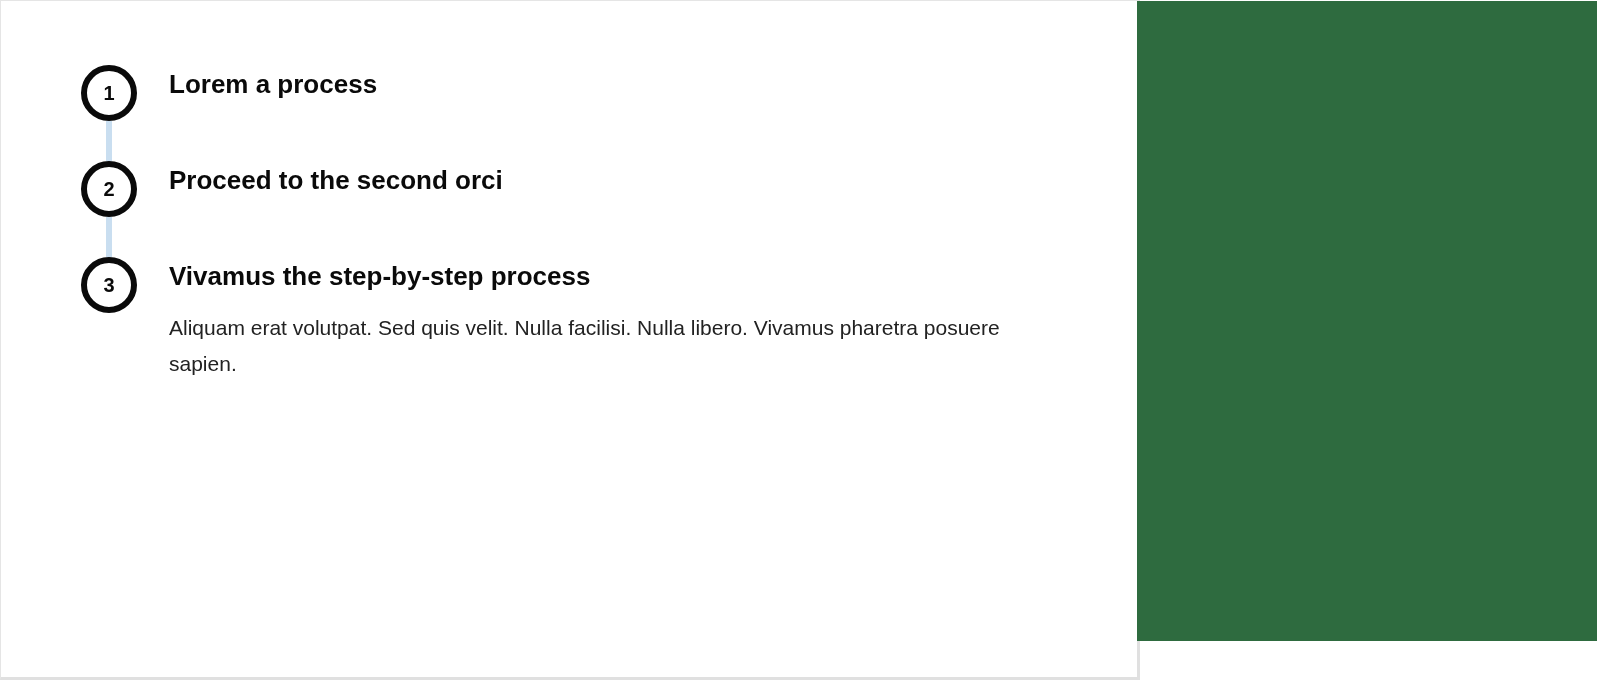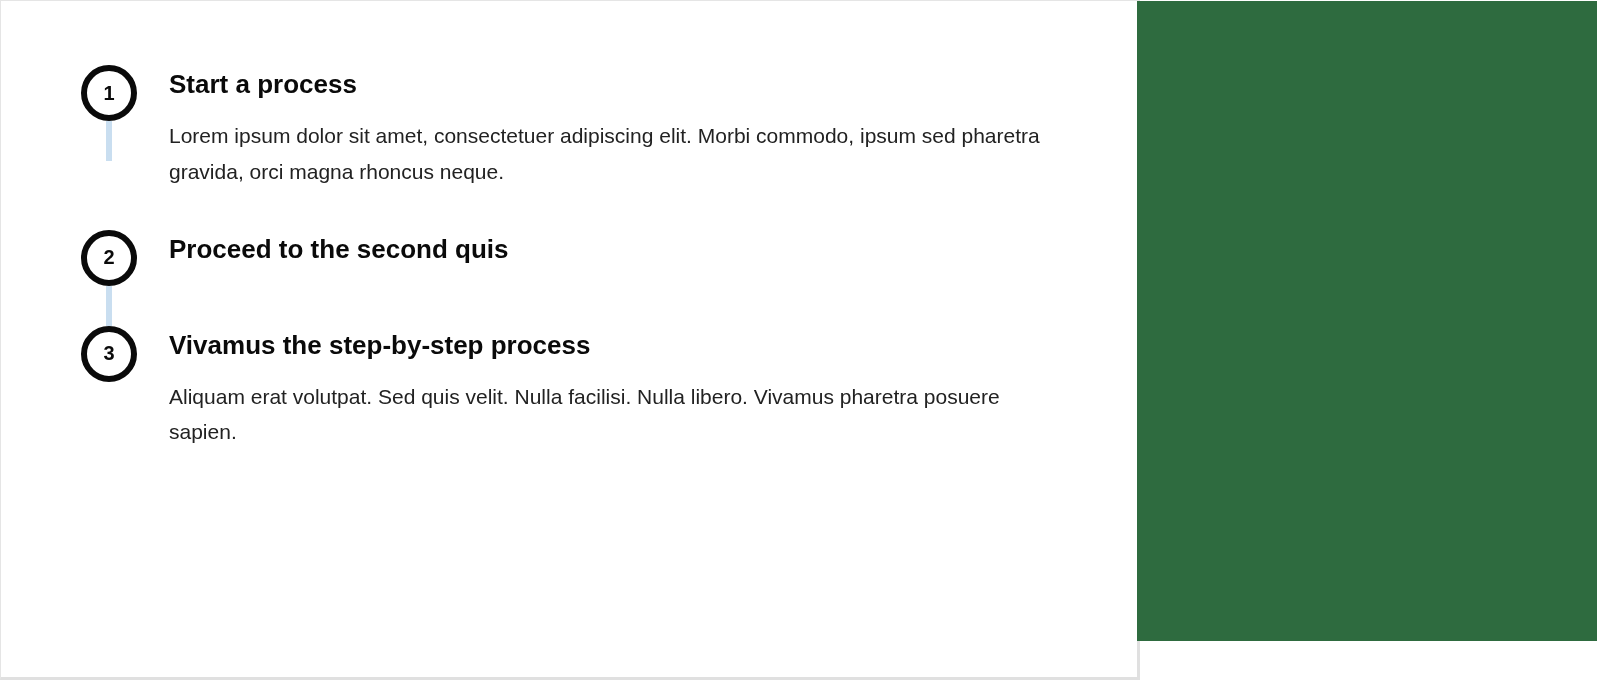--- a/index.html
+++ b/index.html
@@ -113,34 +113,33 @@
     <div class="steps">
 
       <div class="step">
         <div class="marker-col">
           <div class="circle">
             <span>1</span>
           </div>
           <div class="connector"></div>
         </div>
         <div class="content">
-          <div class="title">Start a process</div>
-          <div class="desc">Lorem ipsum dolor sit amet, consectetuer adipiscing elit. Morbi commodo, ipsum sed pharetra gravida, orci magna rhoncus neque.</div>
+          <div class="title">Lorem a process</div>
         </div>
       </div>
 
       <div class="step">
         <div class="marker-col">
           <div class="circle">
             <span>2</span>
           </div>
           <div class="connector"></div>
         </div>
         <div class="content">
-          <div class="title">Proceed to the second quis</div>
+          <div class="title">Proceed to the second orci</div>
         </div>
       </div>
 
       <div class="step">
         <div class="marker-col">
           <div class="circle">
             <span>3</span>
           </div>
 
         </div>

